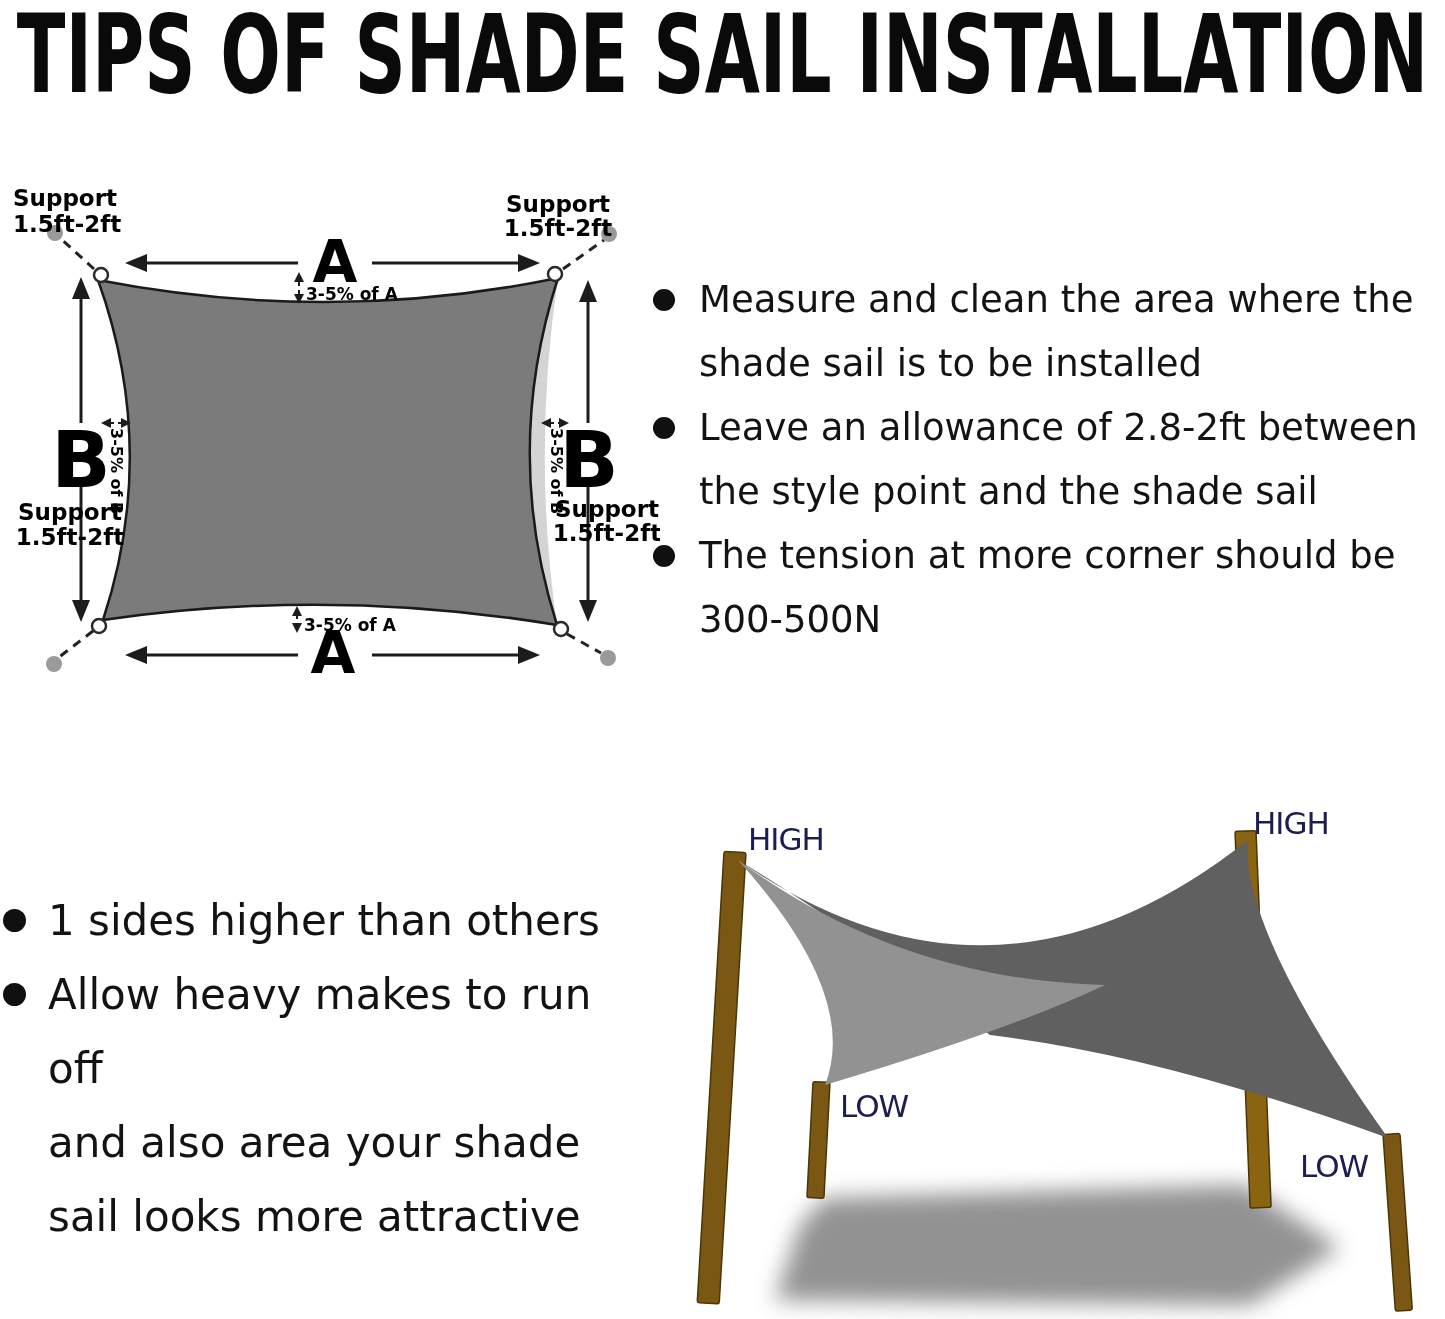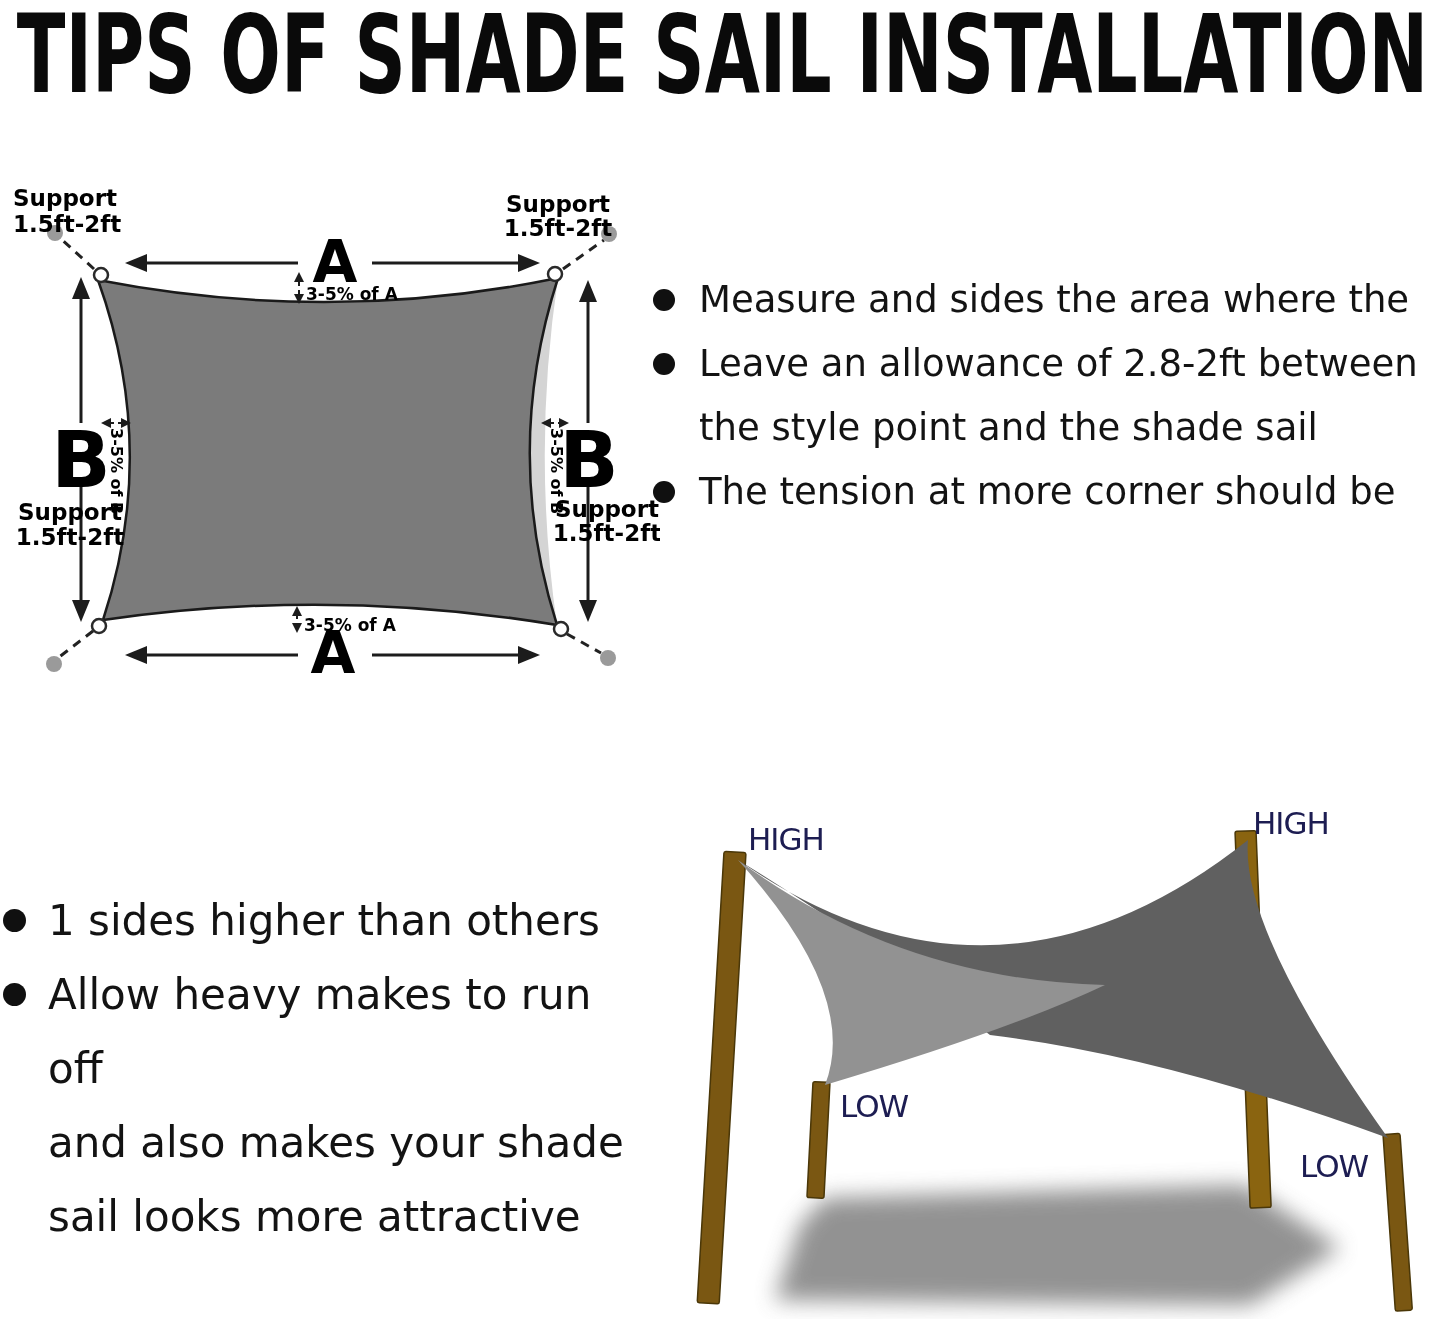--- a/index.html
+++ b/index.html
@@ -115,50 +115,52 @@
       <text x="70" y="375" text-anchor="middle">1.5ft-2ft</text>
       <text x="607" y="347" text-anchor="middle">Support</text>
       <text x="607" y="371" text-anchor="middle">1.5ft-2ft</text>
     </g>
   </svg>
 
   <div class="list right-list">
     <div class="item">
       <span class="dot"></span>
       <div>
-        <div>Measure and sides the area where the</div>
+        <div>Measure and clean the area where the</div>
+        <div>shade sail is to be installed</div>
       </div>
     </div>
     <div class="item">
       <span class="dot"></span>
       <div>
         <div>Leave an allowance of 2.8-2ft between</div>
         <div>the style point and the shade sail</div>
       </div>
     </div>
     <div class="item">
       <span class="dot"></span>
       <div>
         <div>The tension at more corner should be</div>
+        <div>300-500N</div>
       </div>
     </div>
   </div>
 
   <div class="list bottom-list">
     <div class="item">
       <span class="dot"></span>
       <div>
         <div>1 sides higher than others</div>
       </div>
     </div>
     <div class="item">
       <span class="dot"></span>
       <div>
         <div>Allow heavy makes to run off</div>
-        <div>and also makes your shade</div>
+        <div>and also area your shade</div>
         <div>sail looks more attractive</div>
       </div>
     </div>
   </div>
 
   <svg class="illus" width="785" height="539" viewBox="0 0 785 539">
 
     <polygon points="165,418 585,405 680,468 590,525 115,520 140,445" opacity="0.85" style="filter:blur(11px)" fill="#7f7f7f"></polygon>
 
     <rect x="64" y="72" width="22" height="452" rx="2" transform="rotate(3.4 75 72)" stroke="#4a3708" stroke-width="1.5" fill="#7a5712"></rect>

